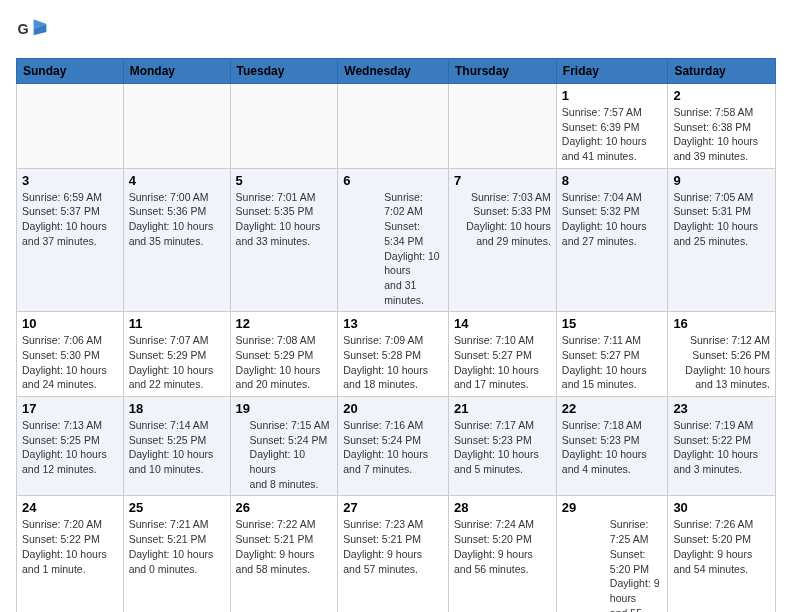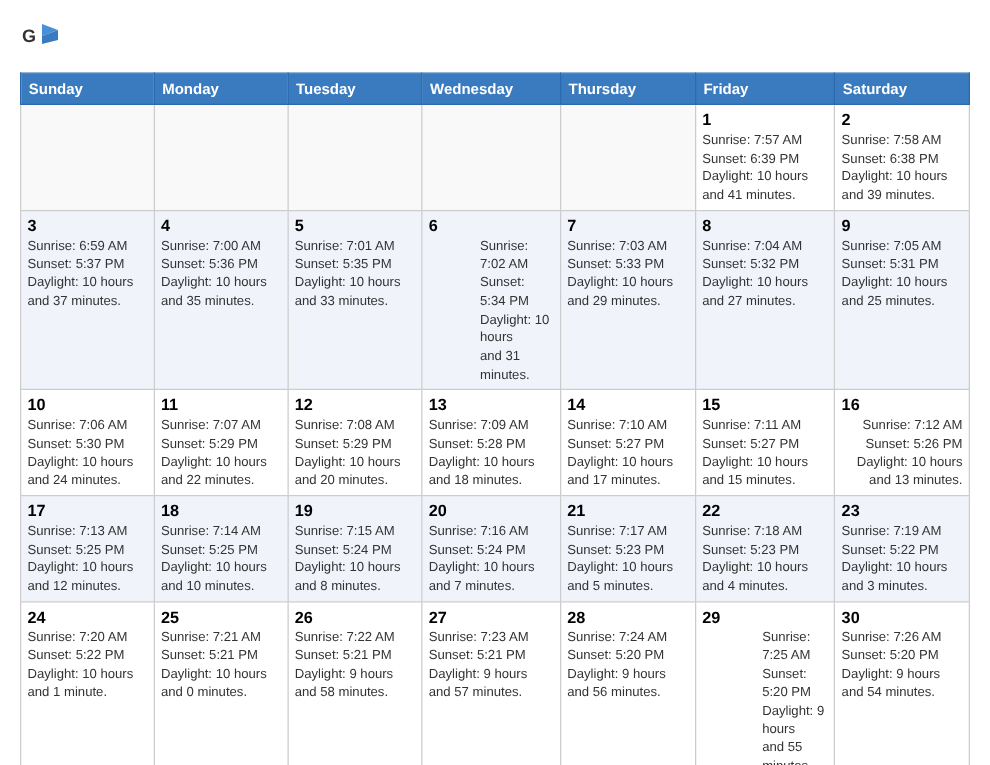--- a/index.html
+++ b/index.html
@@ -43,21 +43,21 @@
       font-size: 15px;
       color: #555;
     }
     .calendar {
       width: 100%;
       border-collapse: collapse;
       font-size: 11px;
     }
     .calendar th {
       background: #3a7bbf;
-      color: #ffffff;
+      color: #000000;
       text-align: left;
       padding: 5px 6px;
       font-size: 12px;
       border: 1px solid #2a6aaf;
     }
     .calendar td {
       border: 1px solid #ccc;
       vertical-align: top;
       padding: 4px 5px;
       width: 113px;
@@ -164,21 +164,21 @@
         </td>
         <td>
           <span class="day-number">6</span>
           <div class="day-info" style="white-space: pre-line; margin-left: 41px;">Sunrise: 7:02 AM
 Sunset: 5:34 PM
 Daylight: 10 hours
 and 31 minutes.</div>
         </td>
         <td>
           <span class="day-number">7</span>
-          <div class="day-info" style="white-space: pre-line;">Sunrise: 7:03 AM
+          <div class="day-info" style="white-space: pre-line; text-align: right;">Sunrise: 7:03 AM
 Sunset: 5:33 PM
 Daylight: 10 hours
 and 29 minutes.</div>
         </td>
         <td>
           <span class="day-number">8</span>
           <div class="day-info" style="white-space: pre-line;">Sunrise: 7:04 AM
 Sunset: 5:32 PM
 Daylight: 10 hours
 and 27 minutes.</div>
@@ -252,21 +252,21 @@
         </td>
         <td>
           <span class="day-number">18</span>
           <div class="day-info" style="white-space: pre-line;">Sunrise: 7:14 AM
 Sunset: 5:25 PM
 Daylight: 10 hours
 and 10 minutes.</div>
         </td>
         <td>
           <span class="day-number">19</span>
-          <div class="day-info" style="white-space: pre-line;">Sunrise: 7:15 AM
+          <div class="day-info" style="white-space: pre-line; margin-left: 14px;">Sunrise: 7:15 AM
 Sunset: 5:24 PM
 Daylight: 10 hours
 and 8 minutes.</div>
         </td>
         <td>
           <span class="day-number">20</span>
           <div class="day-info" style="white-space: pre-line;">Sunrise: 7:16 AM
 Sunset: 5:24 PM
 Daylight: 10 hours
 and 7 minutes.</div>

